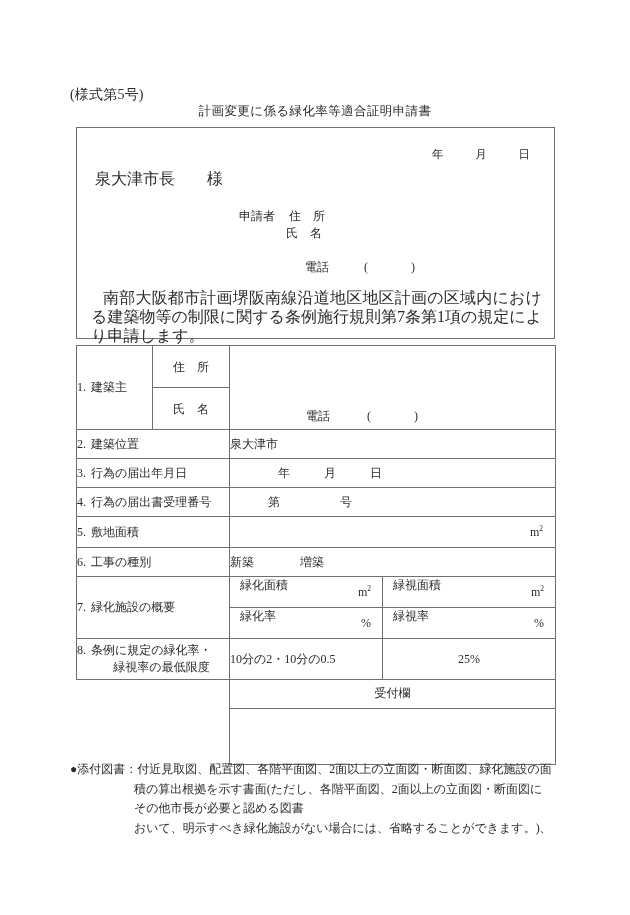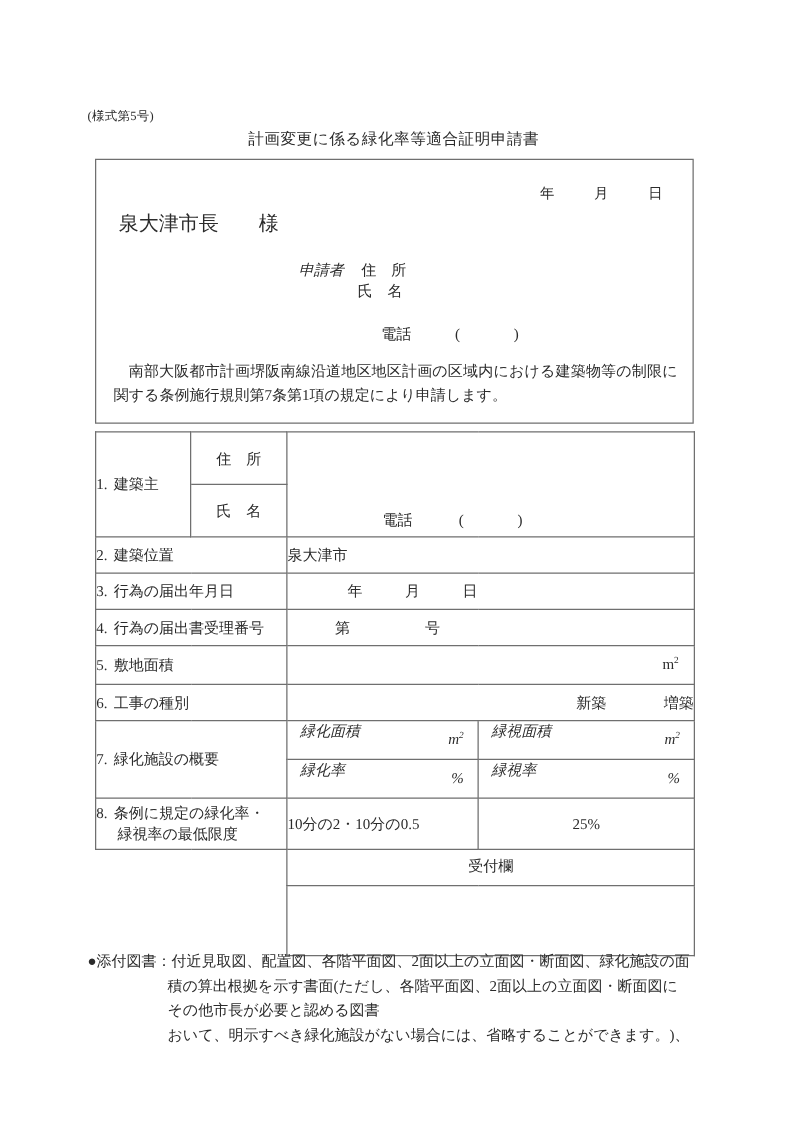--- a/index.html
+++ b/index.html
@@ -21,21 +21,21 @@
     width: 630px;
     height: 915px;
     overflow: hidden;
   }
 
   
   .form-no {
     position: absolute;
     left: 70px;
     top: 86px;
-    font-size: 10px;
+    font-size: 14px;
     letter-spacing: 0.2px;
     white-space: nowrap;
   }
   .doc-title {
     position: absolute;
     left: 0;
     top: 103px;
     width: 630px;
     text-align: center;
     font-size: 12.5px;
@@ -74,39 +74,39 @@
   .addressee .sama { margin-left: 28px; }
 
   .applicant {
     position: absolute;
     left: 162px;
     top: 80px;
     font-size: 12px;
     line-height: 17px;
     white-space: nowrap;
   }
-  .applicant .lbl { margin-right: 11px; font-style: italic; }
+  .applicant .lbl { margin-right: 11px; }
   .applicant .row2 { padding-left: 47px; }
 
   .tel-line {
     position: absolute;
     left: 228px;
     top: 131px;
     font-size: 12px;
     white-space: nowrap;
   }
   .tel-line .paren-open { margin-left: 32px; }
   .tel-line .paren-close { margin-left: 40px; }
 
   .statement {
     position: absolute;
     left: 14px;
     right: 12px;
     top: 160px;
-    font-size: 12px;
+    font-size: 16px;
     line-height: 19px;
     text-indent: 12px;
     text-align: justify;
   }
 
   
   .tbl {
     position: absolute;
     left: 76px;
     top: 345px;
@@ -120,21 +120,21 @@
     padding: 0;
     vertical-align: middle;
     color: #2b2b2b;
   }
   .lbl-cell {
     padding-left: 9px;
     white-space: nowrap;
   }
   .lbl-cell .num { display: inline-block; min-width: 14px; }
   .lbl-cell .two-line { display: block; line-height: 17px; }
-  .lbl-cell .two-line .ind { padding-left: 17px; display: block; }
+  .lbl-cell .two-line .ind { padding-left: 17px; display: block; text-align: center; }
 
   .sub-lbl {
     text-align: center;
     line-height: 26px;
     white-space: nowrap;
   }
 
   .val-cell { padding-left: 10px; }
 
   .builder-area { position: relative; height: 82px; }
@@ -153,24 +153,24 @@
   .num-fields .g { display: inline-block; width: 60px; }
 
   .area-cell { position: relative; height: 30px; }
   .unit-right {
     position: absolute;
     right: 12px;
     top: 50%;
     transform: translateY(-50%);
     white-space: nowrap;
   }
-  .kind-cell { text-align: right; white-space: nowrap; }
+  .kind-cell { text-align: left; white-space: nowrap; }
   .kind-cell .k2 { margin-left: 46px; }
 
-  .split-cell { position: relative; height: 30px; padding-left: 10px; font-style: italic; }
+  .split-cell { position: relative; height: 30px; padding-left: 10px; }
   .split-cell .unit {
     position: absolute;
     right: 11px;
     top: 50%;
     transform: translateY(-50%);
   }
 
   .minrate-left { padding-left: 10px; white-space: nowrap; margin-left: 32px; }
   .minrate-right { text-align: center; }
 

